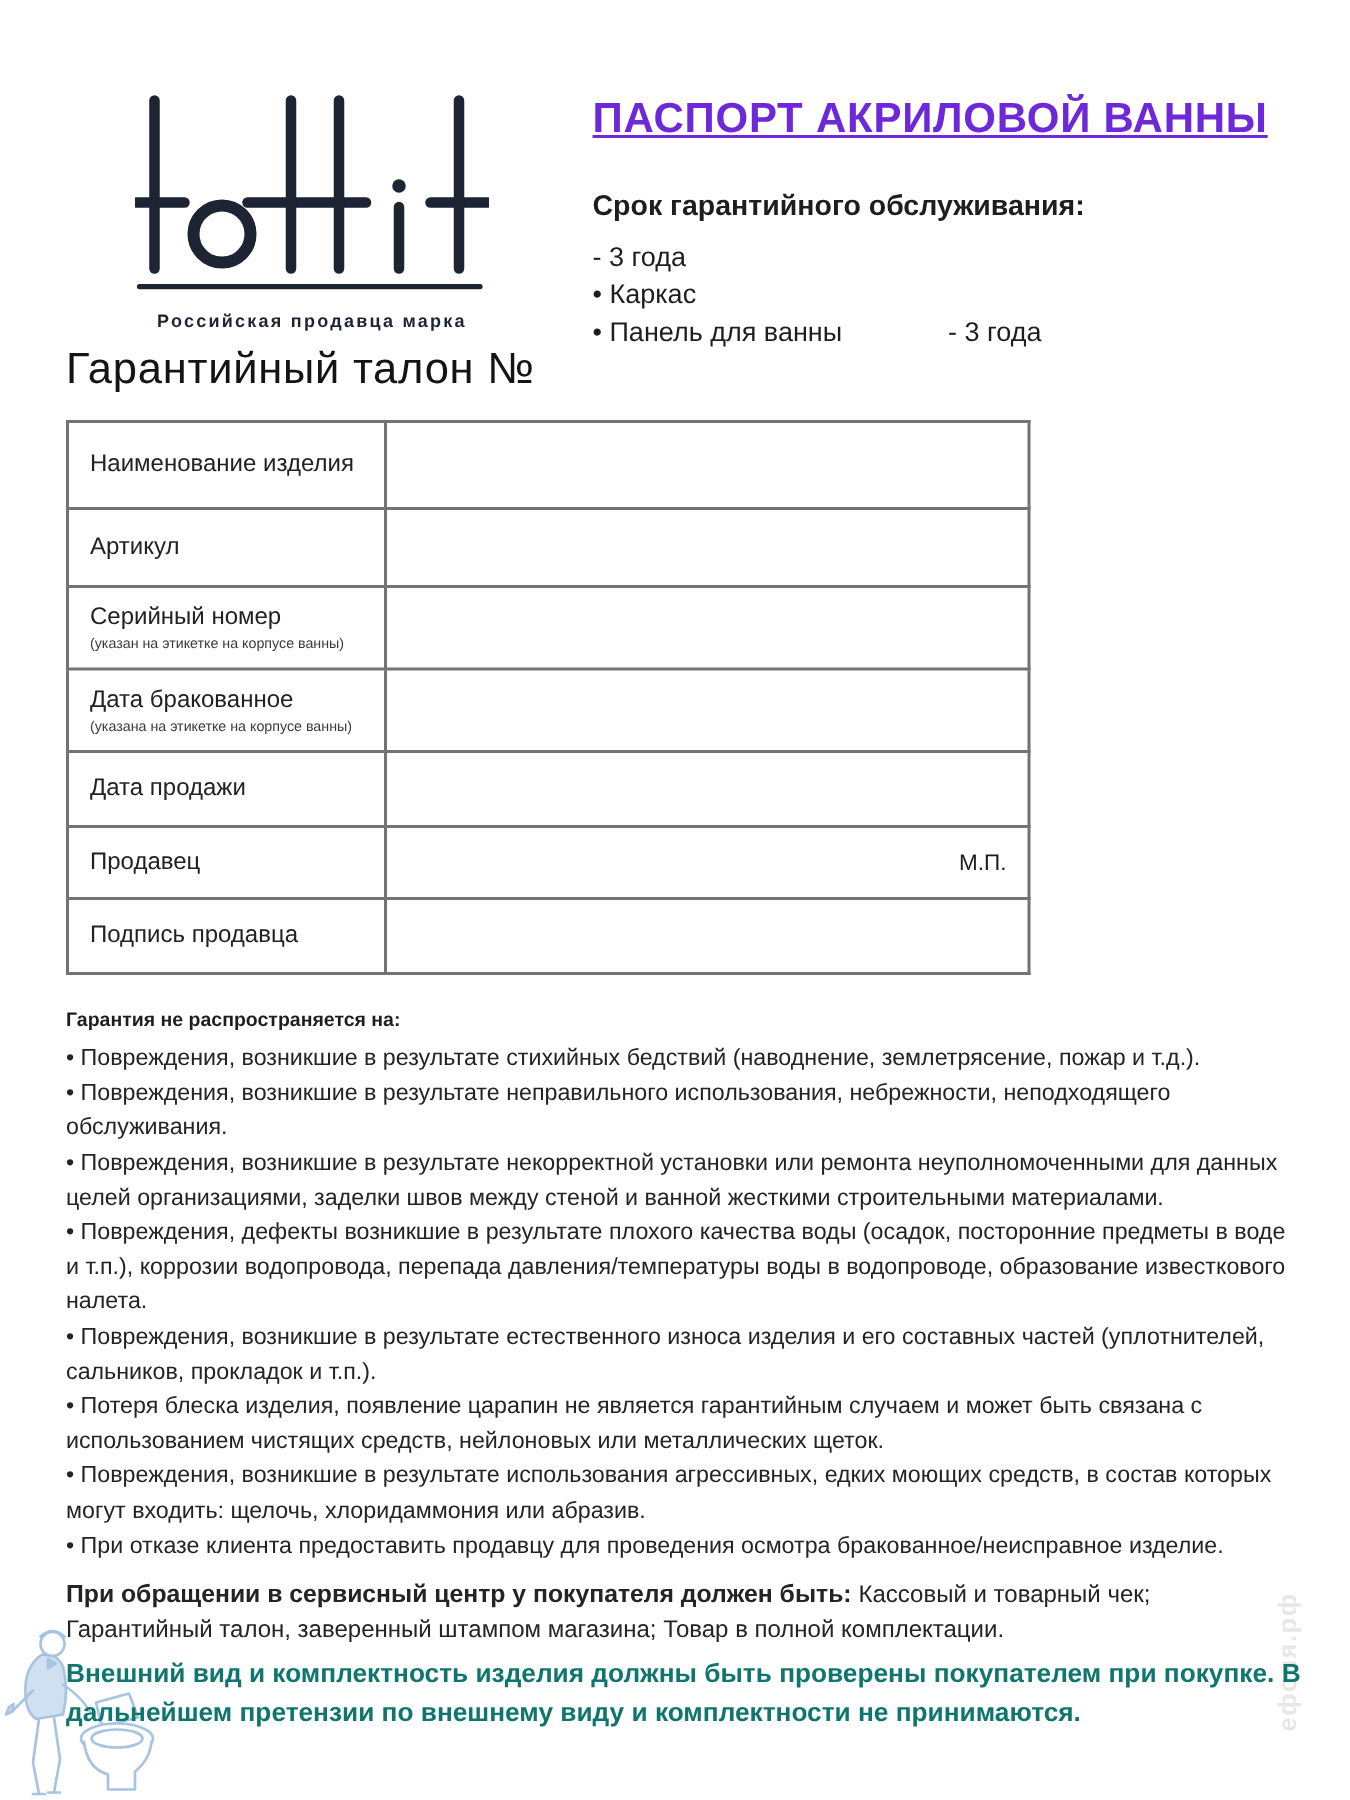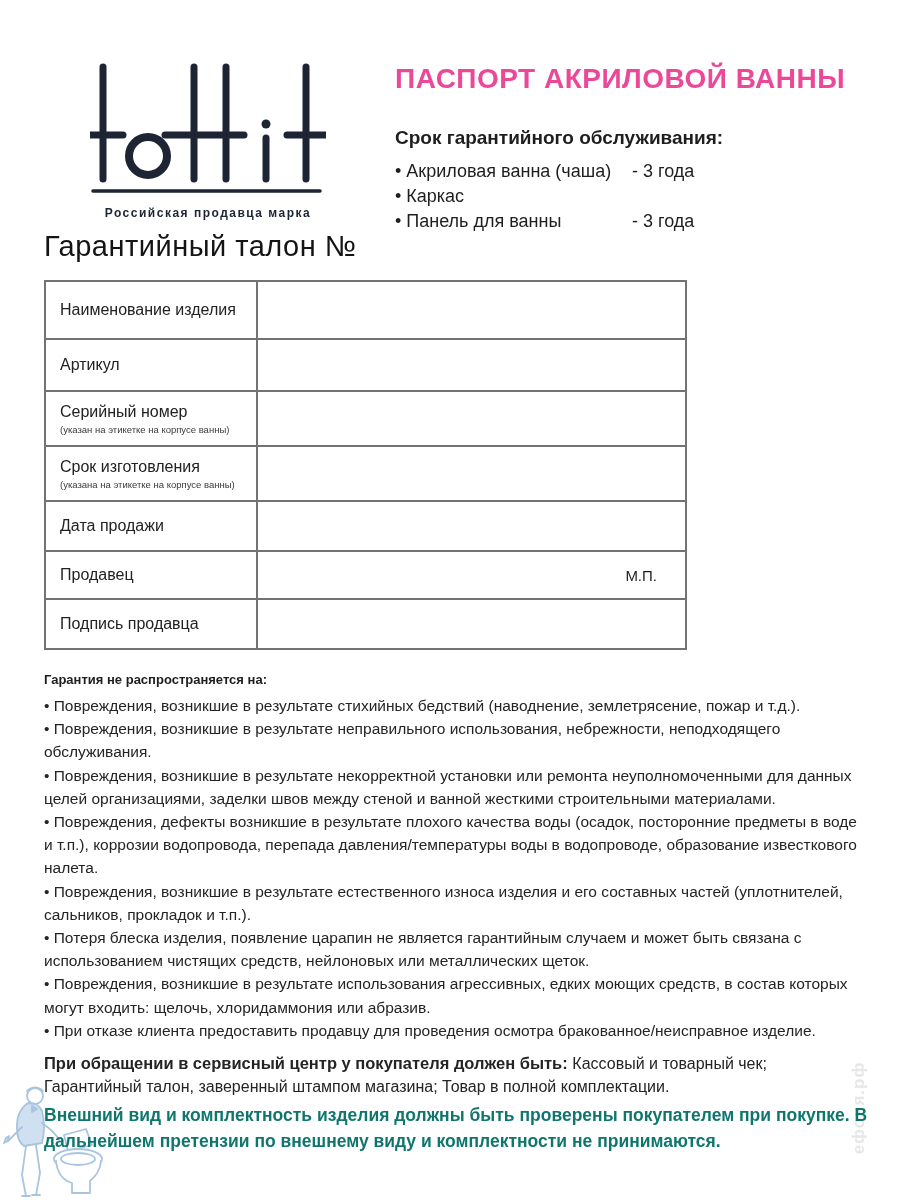--- a/index.html
+++ b/index.html
@@ -7,37 +7,37 @@
   body { font-family:"Liberation Sans", sans-serif; color:#1e1e1e; }
   .page { position:relative; width:900px; height:1200px; background:#ffffff; overflow:hidden; }
 
   
   .logo-block { position:absolute; left:90px; top:60px; width:236px; }
   .logo-tagline { margin-top:6px; text-align:center; font-size:12px; letter-spacing:1.5px;
                   color:#1d2433; font-weight:600; }
 
   
   .title-block { position:absolute; left:395px; top:64px; width:472px; }
-  .page-title { font-size:28px; font-weight:700; color:#ec4899; letter-spacing:.5px; line-height:1.1; }
+  .page-title { font-size:28px; font-weight:700; color:#6d28d9; letter-spacing:.5px; line-height:1.1;text-decoration:underline; }
   .warranty-heading { margin-top:32px; font-size:19px; font-weight:700; }
   .warranty-list { margin-top:10px; }
   .warranty-item { display:flex; font-size:18px; line-height:25px; }
   .warranty-item .wlabel { width:237px; }
   .warranty-item .wterm  { flex:1; }
 
   
   .coupon-heading { position:absolute; left:44px; top:230px; font-size:29px; font-weight:500;
                     color:#141414; letter-spacing:.5px; }
 
   
   table.warranty-table { position:absolute; left:44px; top:280px; width:643px;
                          border-collapse:collapse; table-layout:fixed; }
   table.warranty-table td { border:2px solid #737373; vertical-align:middle; }
   td.label-cell { width:212px; padding:6px 10px 6px 14px; }
-  td.value-cell { text-align:right; padding-right:28px; font-size:15px; }
+  td.value-cell { text-align:right; padding-right:14px; font-size:15px; }
   .row-label { font-size:16px; line-height:20px; color:#222; }
   .row-note  { font-size:9.5px; line-height:12px; color:#3a3a3a; margin-top:2px; }
   tr:nth-child(1) td { height:58px; }
   tr:nth-child(2) td { height:52px; }
   tr:nth-child(3) td { height:55px; }
   tr:nth-child(4) td { height:55px; }
   tr:nth-child(5) td { height:50px; }
   tr:nth-child(6) td { height:48px; }
   tr:nth-child(7) td { height:50px; }
 
@@ -91,21 +91,20 @@
       <circle cx="176" cy="64" r="4.5" fill="#1d2433"></circle>
     </svg>
     <div class="logo-tagline">Российская продавца марка</div>
   </div>
 
   <div class="title-block">
     <div class="page-title">ПАСПОРТ АКРИЛОВОЙ ВАННЫ</div>
     <div class="warranty-heading">Срок гарантийного обслуживания:</div>
     <div class="warranty-list">
       <div class="warranty-item">
-        <span class="wlabel">• Акриловая ванна (чаша)</span>
         <span class="wterm">- 3 года</span>
       </div>
       <div class="warranty-item">
         <span class="wlabel">• Каркас</span>
       </div>
       <div class="warranty-item">
         <span class="wlabel">• Панель для ванны</span>
         <span class="wterm">- 3 года</span>
       </div>
     </div>
@@ -129,21 +128,21 @@
       </tr>
       <tr>
         <td class="label-cell">
           <div class="row-label">Серийный номер</div>
           <div class="row-note">(указан на этикетке на корпусе ванны)</div>
         </td>
         <td class="value-cell"><span></span></td>
       </tr>
       <tr>
         <td class="label-cell">
-          <div class="row-label">Срок изготовления</div>
+          <div class="row-label">Дата бракованное</div>
           <div class="row-note">(указана на этикетке на корпусе ванны)</div>
         </td>
         <td class="value-cell"><span></span></td>
       </tr>
       <tr>
         <td class="label-cell">
           <div class="row-label">Дата продажи</div>
         </td>
         <td class="value-cell"><span></span></td>
       </tr>

